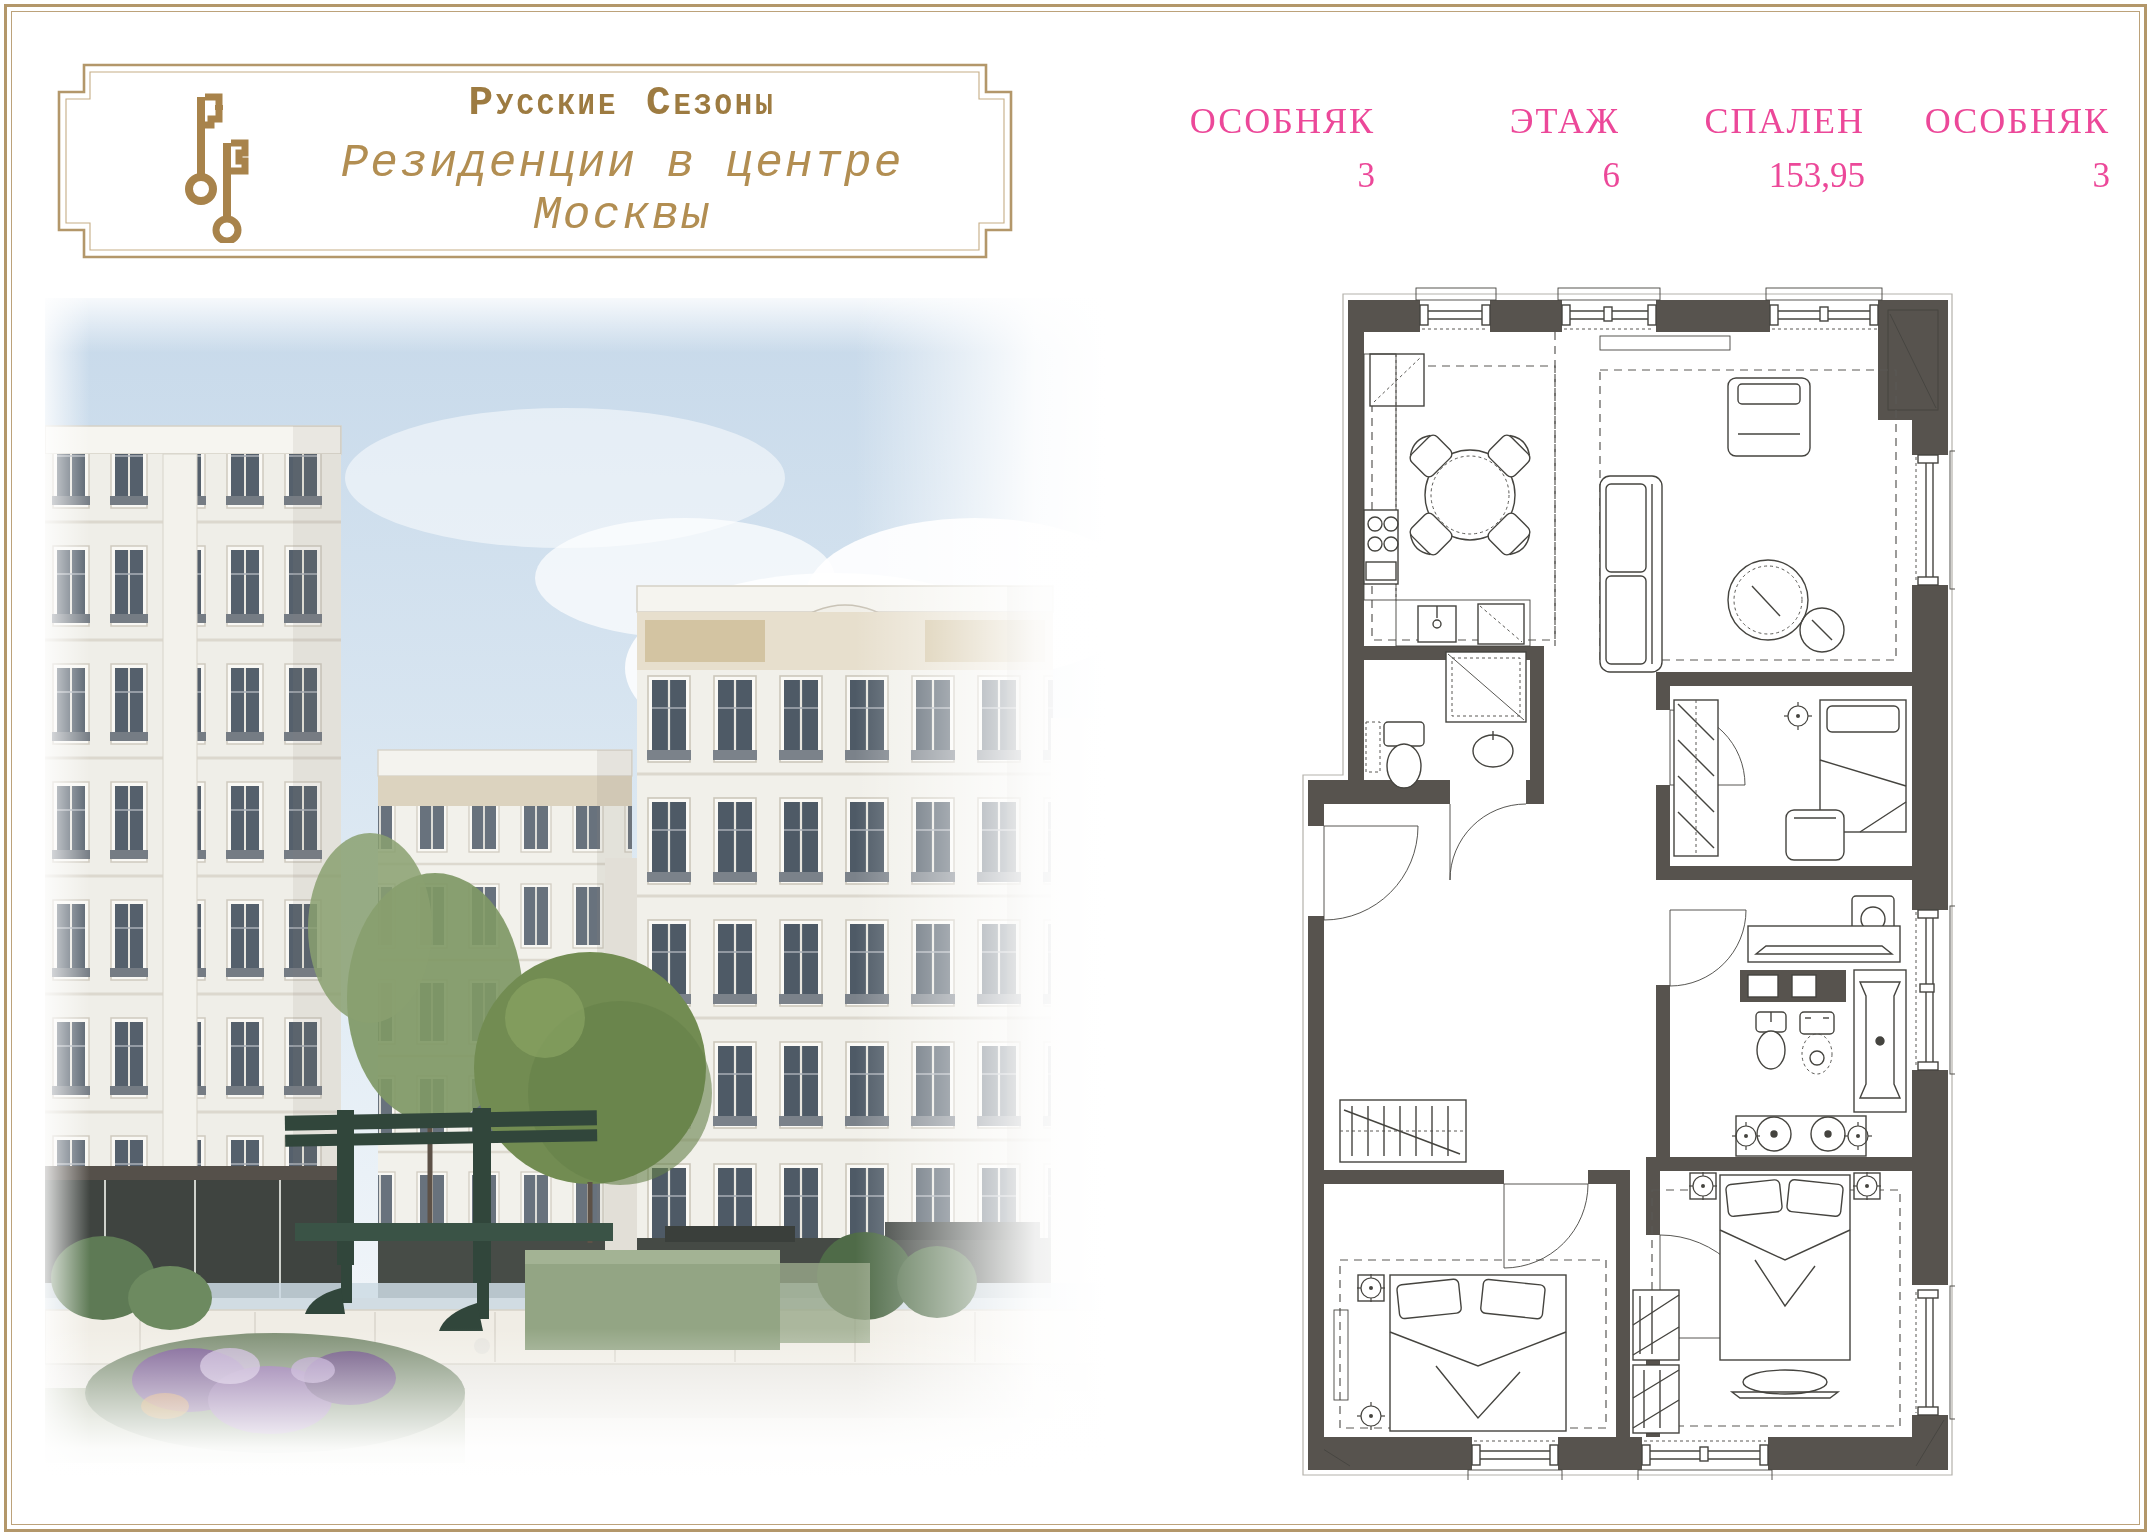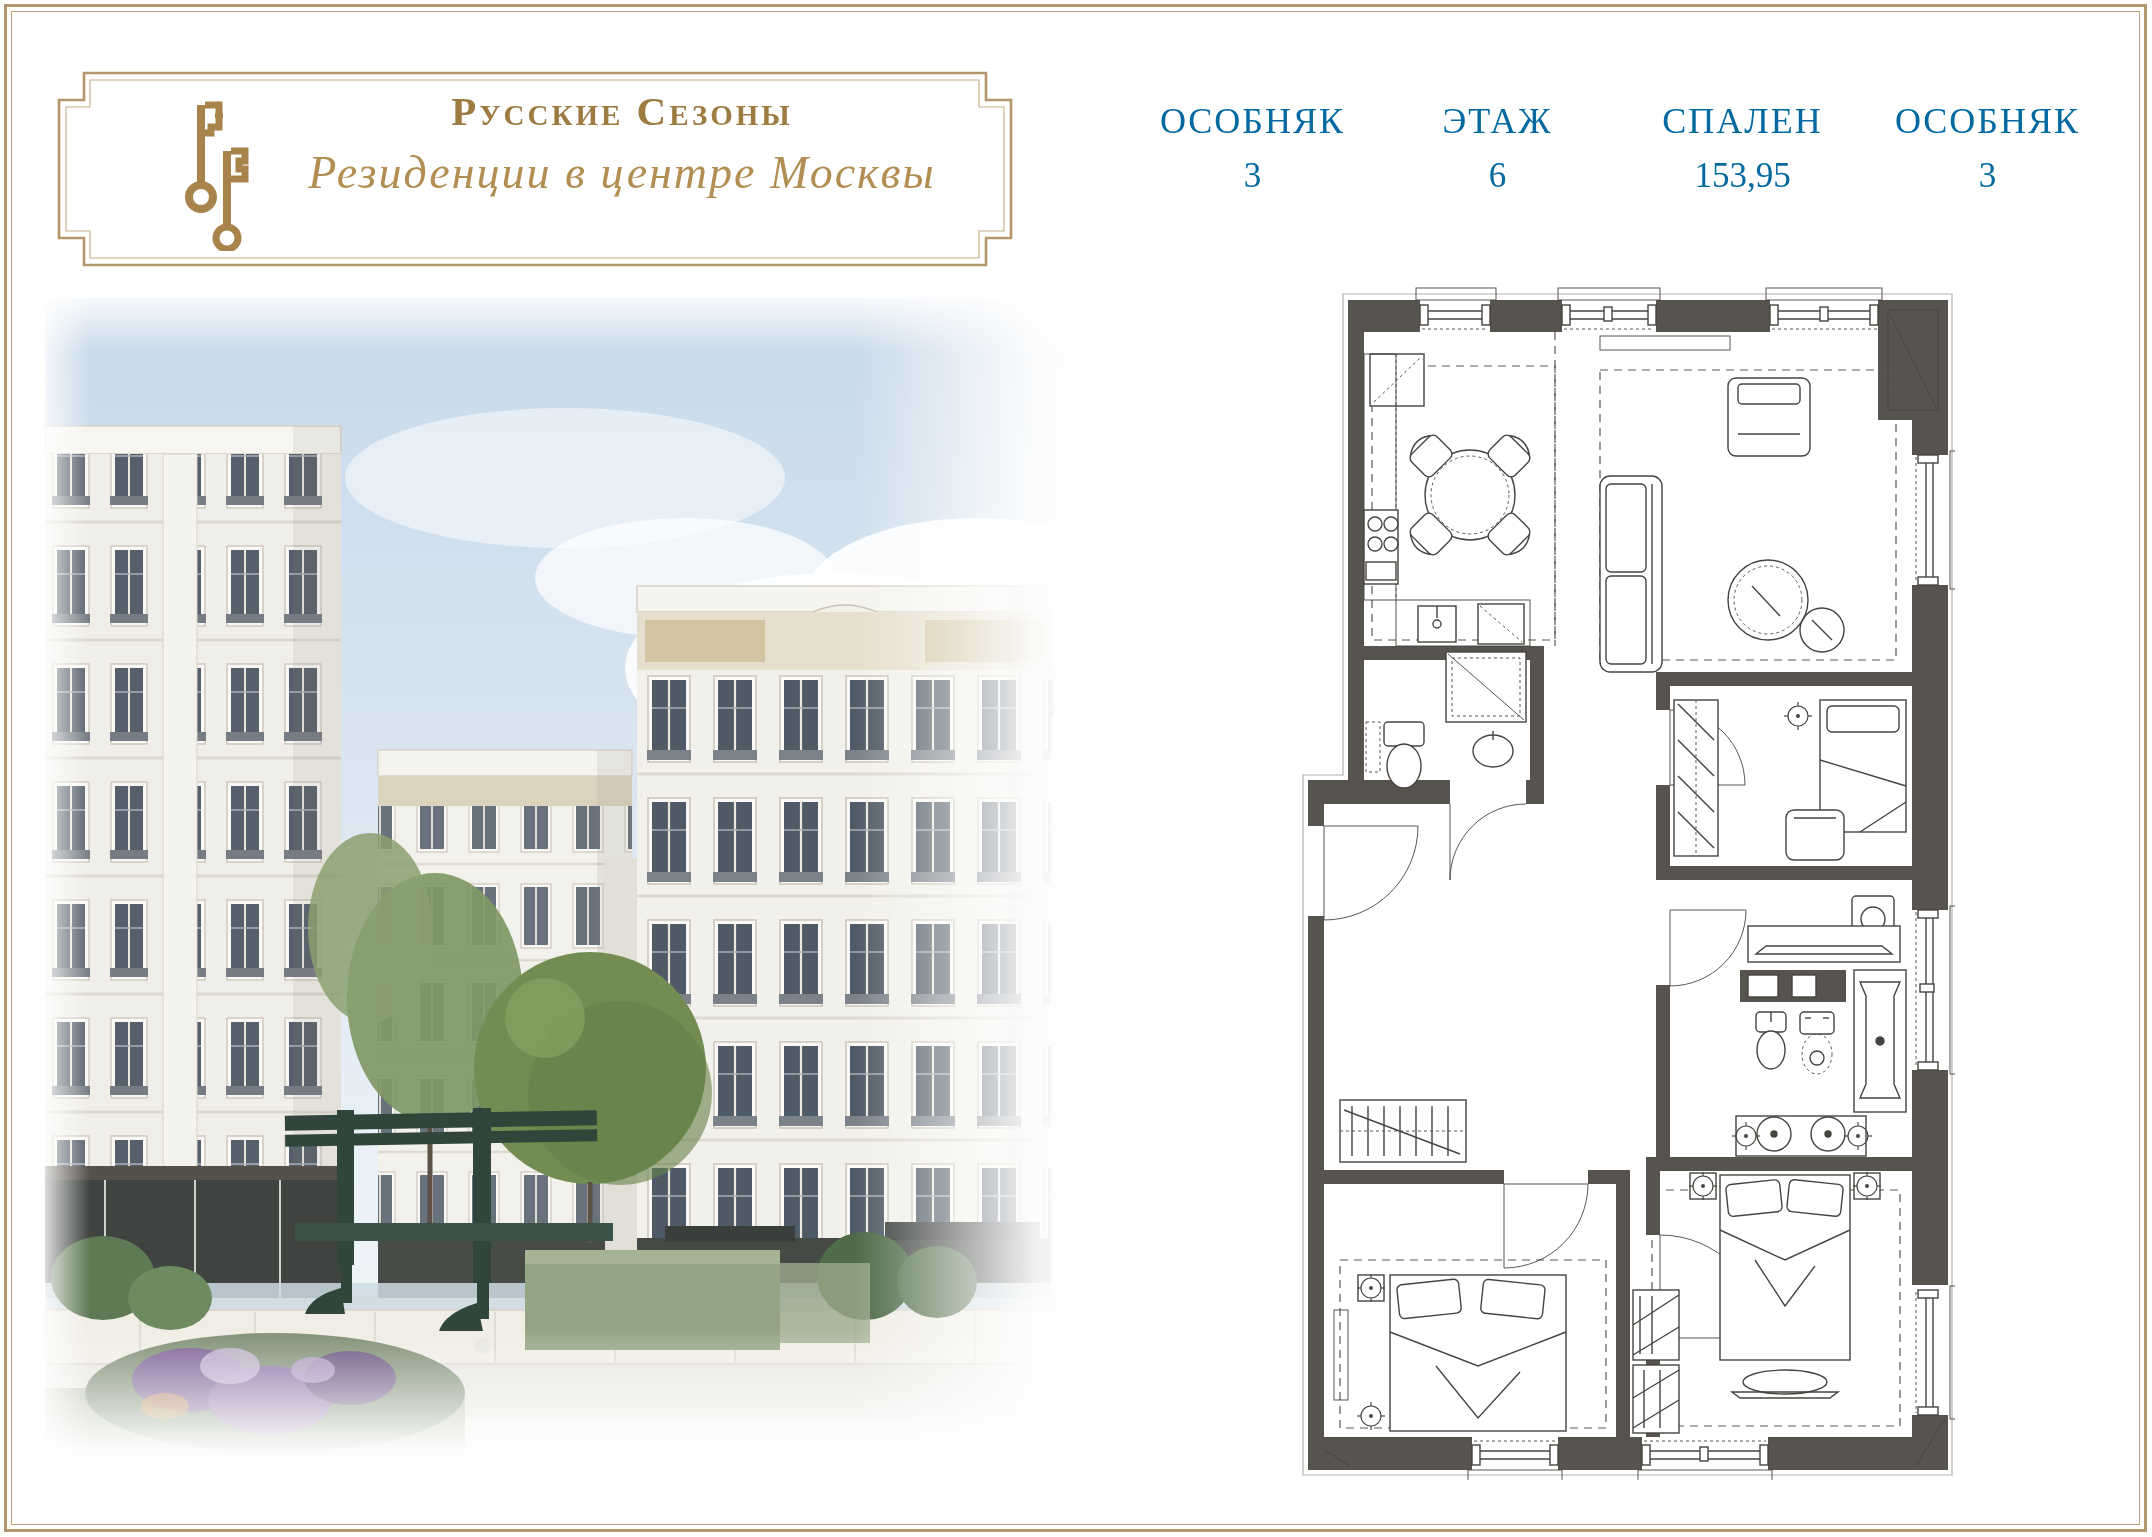--- a/index.html
+++ b/index.html
@@ -3,30 +3,30 @@
 <meta charset="utf-8">
 <style>
   html,body{margin:0;padding:0;}
   body{width:2152px;height:1537px;position:relative;background:#ffffff;overflow:hidden;
        font-family:"Liberation Serif", serif;}
   .abs{position:absolute;}
   
   .page-border-outer{left:4px;top:4px;right:5px;bottom:5px;border:3px solid #b3976a;}
   .page-border-inner{left:11px;top:11px;right:12px;bottom:12px;border:1px solid #bca27a;}
   
-  .brand-frame{left:57px;top:71px;width:956px;height:196px;}
+  .brand-frame{left:57px;top:63px;width:956px;height:196px;font-family:Liberation Mono, monospace;}
   .brand-frame svg.frame{position:absolute;left:0;top:0;}
   .keys{position:absolute;left:118px;top:22px;width:78px;height:158px;}
   .brand-text{position:absolute;left:215px;top:18px;width:700px;text-align:center;}
   .brand-title{font-size:41px;letter-spacing:3px;color:#9d7b41;font-variant-caps:small-caps;
                font-weight:600;line-height:1.1;}
   .brand-subtitle{font-size:46px;font-style:italic;color:#b28e52;margin-top:12px;letter-spacing:2px;text-align:center;}
   
   .specs{left:1130px;top:100px;width:980px;height:120px;display:flex;}
-  .spec-col{flex:1;text-align:center;color:#0369a1;}
+  .spec-col{flex:1;text-align:right;color:#ec4899;}
   .spec-label{font-size:36px;letter-spacing:2px;}
   .spec-value{font-size:35px;margin-top:14px;}
   
   .rendering{left:45px;top:298px;width:1060px;height:1180px;}
   .rendering svg{position:absolute;left:0;top:0;}
   .fade{position:absolute;pointer-events:none;}
   .fade-right{right:0;top:0;width:250px;height:100%;
       background:linear-gradient(90deg, rgba(255,255,255,0) 0%, rgba(255,255,255,.92) 72%, #fff 100%);}
   .fade-bottom{left:0;bottom:0;width:100%;height:150px;
       background:linear-gradient(180deg, rgba(255,255,255,0) 0%, rgba(255,255,255,.95) 80%, #fff 100%);}

